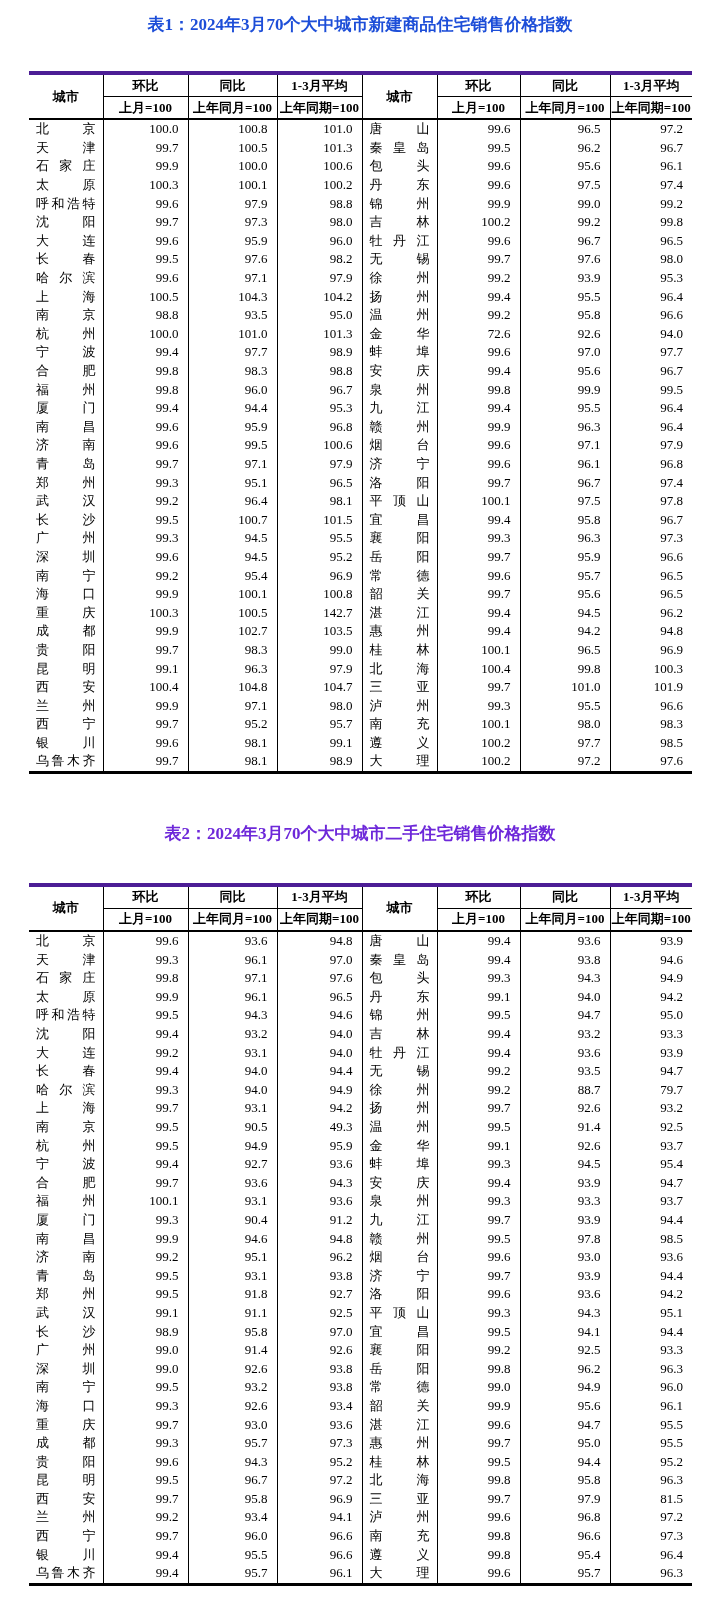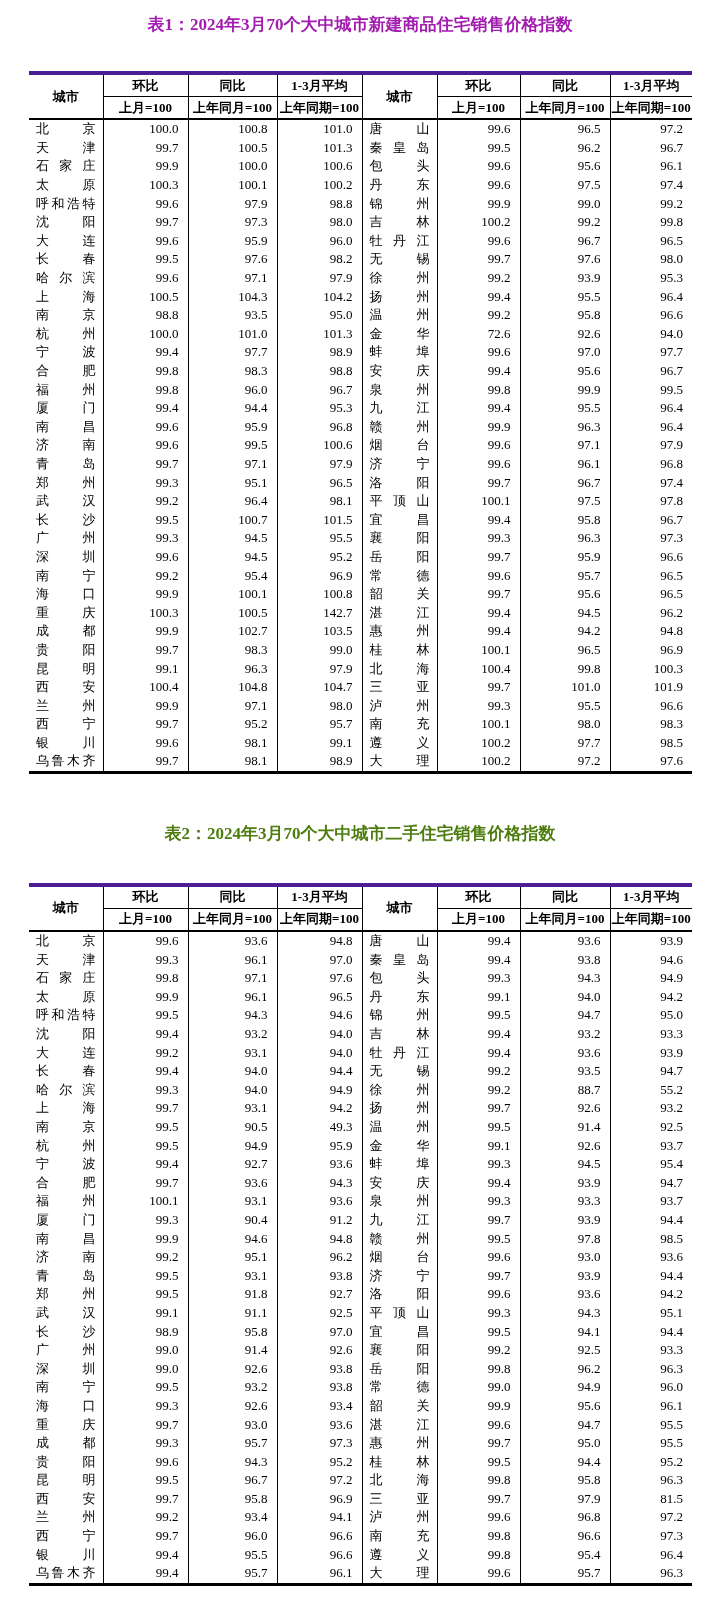--- a/index.html
+++ b/index.html
@@ -70,21 +70,21 @@
     text-align: justify;
     text-align-last: justify;
     -moz-text-align-last: justify;
     padding: 0 7px;
   }
 </style>
 </head>
 <body style="background: rgb(255, 255, 255); color: rgb(0, 0, 0);">
 
 <section>
-  <h2 class="tbl-title title-1" style="color: #a21caf;">表1：2024年3月70个大中城市新建商品住宅销售价格指数</h2>
+  <h2 class="tbl-title title-1" style="color: #1d4ed8;">表1：2024年3月70个大中城市新建商品住宅销售价格指数</h2>
 
   <table class="idx tbl-1">
     <colgroup>
       <col class="c-city">
         <col class="c-mom">
         <col class="c-yoy">
         <col class="c-avg">
       <col class="c-city2">
         <col class="c-mom2">
         <col class="c-yoy2">
@@ -459,21 +459,21 @@
           <td class="city">大理</td>
           <td class="num">100.2</td>
           <td class="num">97.2</td>
           <td class="num">97.6</td>
         </tr>
       </tbody>
   </table>
 </section>
 
 <section>
-  <h2 class="tbl-title title-2" style="color: #4d7c0f;">表2：2024年3月70个大中城市二手住宅销售价格指数</h2>
+  <h2 class="tbl-title title-2" style="color: #6d28d9;">表2：2024年3月70个大中城市二手住宅销售价格指数</h2>
 
   <table class="idx tbl-2">
     <colgroup>
       <col class="c-city">
         <col class="c-mom">
         <col class="c-yoy">
         <col class="c-avg">
       <col class="c-city2">
         <col class="c-mom2">
         <col class="c-yoy2">
@@ -581,21 +581,21 @@
           <td class="num">94.7</td>
         </tr>
         <tr>
           <td class="city nol">哈尔滨</td>
           <td class="num">99.3</td>
           <td class="num">94.0</td>
           <td class="num">94.9</td>
           <td class="city">徐州</td>
           <td class="num">99.2</td>
           <td class="num">88.7</td>
-          <td class="num">55.2</td>
+          <td class="num">79.7</td>
         </tr>
         <tr>
           <td class="city nol">上海</td>
           <td class="num">99.7</td>
           <td class="num">93.1</td>
           <td class="num">94.2</td>
           <td class="city">扬州</td>
           <td class="num">99.7</td>
           <td class="num">92.6</td>
           <td class="num">93.2</td>

